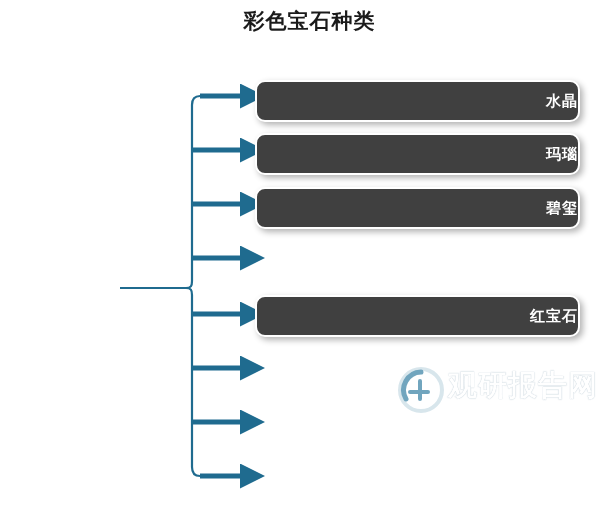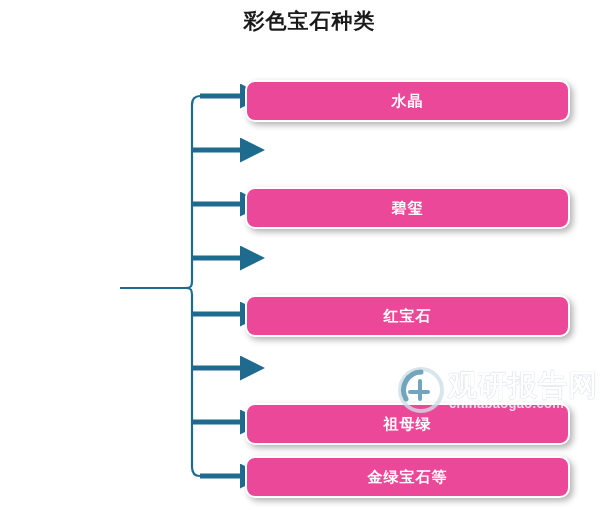--- a/index.html
+++ b/index.html
@@ -57,31 +57,31 @@
     font-size: 15px;
     font-weight: 700;
     line-height: 1.2;
     text-align: center;
     font-family: "Liberation Serif", "DejaVu Serif", serif;
   }
 
   
   .leaf-node {
     position: absolute;
-    left: 245px;
+    left: 255px;
     width: 325px;
     height: 42px;
-    background: #ec4899;
+    background: #404040;
     border: 2.5px solid #ffffff;
     border-radius: 10px;
     box-sizing: border-box;
     box-shadow: 3px 3px 6px rgba(0,0,0,0.30);
     display: flex;
     align-items: center;
-    justify-content: center;
+    justify-content: flex-end;
   }
   .leaf-node .node-label {
     color: #ffffff;
     font-size: 15px;
     font-weight: 700;
     text-align: center;
     letter-spacing: 1px;
     font-family: "Liberation Serif", "DejaVu Serif", serif;
   }
 
@@ -159,31 +159,28 @@
     <line x1="192" y1="314" x2="246" y2="314" stroke="#1f6b8f" stroke-width="5" marker-end="url(#arrowhead)"></line>
     <line x1="192" y1="368" x2="246" y2="368" stroke="#1f6b8f" stroke-width="5" marker-end="url(#arrowhead)"></line>
     <line x1="192" y1="422" x2="246" y2="422" stroke="#1f6b8f" stroke-width="5" marker-end="url(#arrowhead)"></line>
     <line x1="200" y1="476" x2="246" y2="476" stroke="#1f6b8f" stroke-width="5" marker-end="url(#arrowhead)"></line>
   </svg>
 
 
   <div class="leaf-node" style="top:80px;">
     <span class="node-label">水晶</span>
   </div>
+  <div class="leaf-node" style="top:133px;">
+    <span class="node-label">玛瑙</span>
+  </div>
   <div class="leaf-node" style="top:187px;">
     <span class="node-label">碧玺</span>
   </div>
   <div class="leaf-node" style="top:295px;">
     <span class="node-label">红宝石</span>
-  </div>
-  <div class="leaf-node" style="top:403px;">
-    <span class="node-label">祖母绿</span>
-  </div>
-  <div class="leaf-node" style="top:456px;">
-    <span class="node-label">金绿宝石等</span>
   </div>
 
   <div id="watermark">
     <svg class="wm-logo" viewBox="0 0 50 50" xmlns="http://www.w3.org/2000/svg">
       <circle cx="25" cy="25" r="21" fill="none" stroke="#cfe0e8" stroke-width="4"></circle>
       <path d="M25,7 A18,18 0 0,0 10,34" fill="none" stroke="#4e8fae" stroke-width="5" stroke-linecap="round"></path>
       <rect x="22" y="14" width="4" height="22" rx="2" fill="#4e8fae"></rect>
       <rect x="12" y="25" width="22" height="4" rx="2" fill="#4e8fae"></rect>
     </svg>
     <div class="wm-text-cn">观研报告网</div>

